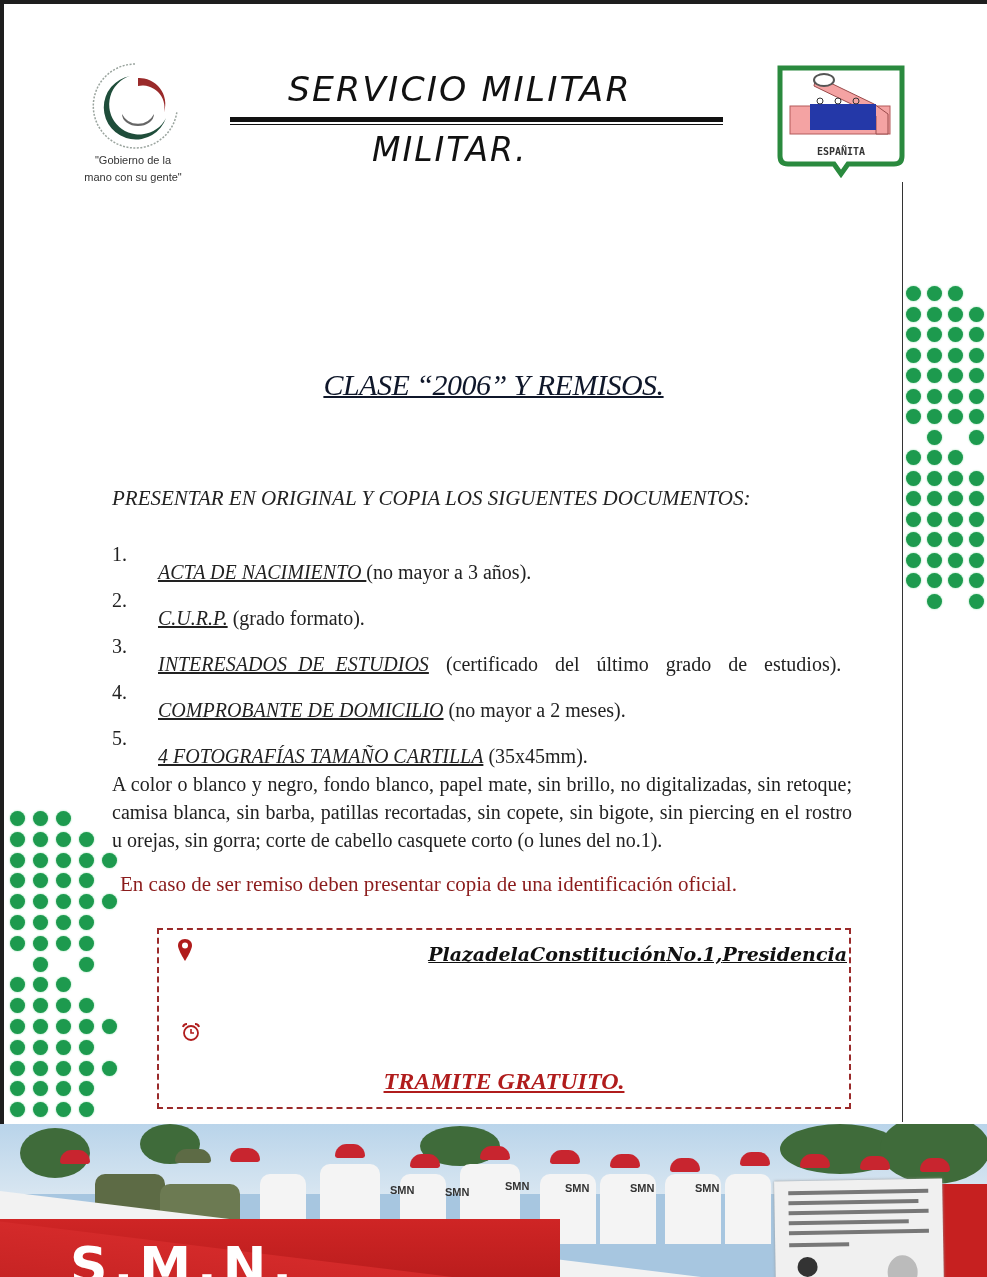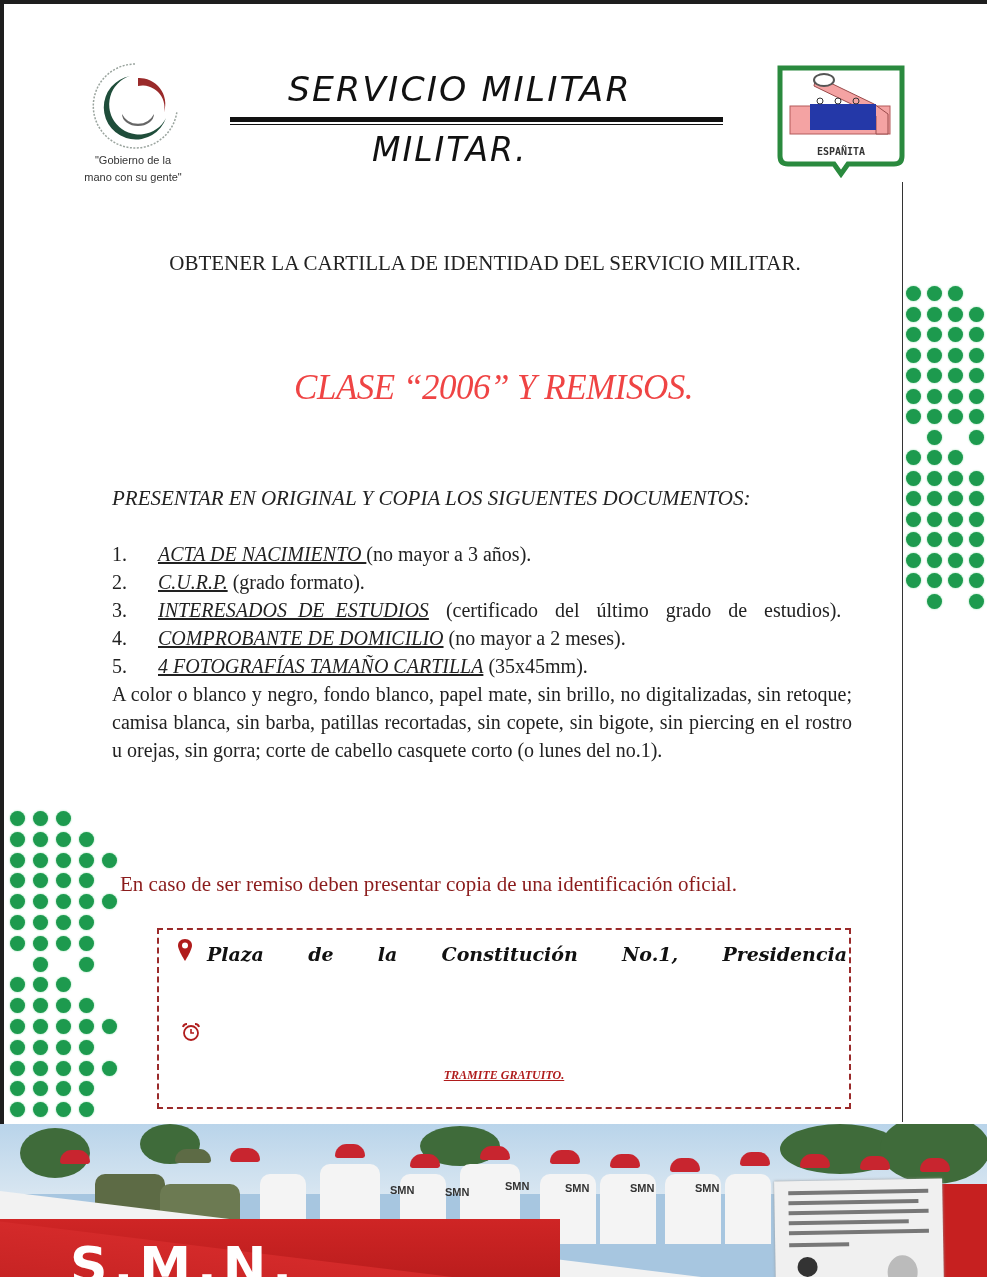--- a/index.html
+++ b/index.html
@@ -25,44 +25,44 @@
   .title-rule2 { position: absolute; left: 230px; top: 124px; width: 493px; height: 1px; background: #111; }
   .title2 { position: absolute; left: 372px; top: 130px; font-family: "DejaVu Sans", sans-serif;
     font-size: 33px; letter-spacing: 2px; font-style: italic; color: #111; }
 
   .vline-right { position: absolute; left: 902px; top: 182px; width: 1px; height: 940px; background: #333; }
 
   
   .intro { position: absolute; left: 100px; top: 248px; width: 770px; text-align: center;
     font-size: 21px; line-height: 31px; color: #222; }
   .clase { position: absolute; left: 0; top: 368px; width: 987px; text-align: center; }
-  .clase span { font-size: 35px; font-style: italic; text-decoration-thickness: 2px; color: #ef4444; letter-spacing: -0.5px; }
+  .clase span { font-size: 30px; font-style: italic; text-decoration: underline; text-decoration-thickness: 2px; color: #0f172a; letter-spacing: -0.5px; }
 
   .presentar { position: absolute; left: 112px; top: 486px; font-size: 21px; font-style: italic; color: #222; }
 
   .docs { position: absolute; left: 112px; top: 540px; width: 740px; font-size: 20px; line-height: 28px; color: #222; }
   .doc-item { display: flex; }
   .doc-num { width: 46px; flex: none; }
-  .doc-body { flex: 1; text-align: justify; }
+  .doc-body { flex: 1; text-align: justify; margin-top: 18px; }
   .doc-name { font-style: italic; text-decoration: underline; }
   .photo-note { text-align: justify; }
 
   .remiso { position: absolute; left: 120px; top: 872px; font-size: 21px; color: #8b1c1c; }
 
   .info-box { position: absolute; left: 157px; top: 928px; width: 690px; height: 177px;
     border: 2px dashed #9a2a2a; }
   .addr { position: absolute; left: 48px; top: 8px; width: 640px; font-family: "DejaVu Serif", serif;
     font-size: 19px; font-style: italic; font-weight: bold; line-height: 32px; text-align: justify; text-align-last: left; color: #111; }
-  .addr-line1 { display: flex; justify-content: space-between; }
+  .addr-line1 { display: flex; justify-content: flex-end; text-decoration: underline; }
   .pin-icon { position: absolute; left: 18px; top: 8px; width: 16px; height: 24px; }
   .clock-icon { position: absolute; left: 22px; top: 92px; width: 20px; height: 20px; }
   .hours { position: absolute; left: 56px; top: 88px; font-family: "DejaVu Serif", serif; font-size: 19px;
     font-style: italic; font-weight: bold; color: #111; }
   .gratuito { position: absolute; left: 0; top: 138px; width: 690px; text-align: center;
-    font-size: 12px; font-style: italic; font-weight: bold; text-decoration: underline; color: #b01c1c; }
+    font-size: 24px; font-style: italic; font-weight: bold; text-decoration: underline; color: #b01c1c; }
 
   
   .dot { position: absolute; width: 15px; height: 15px; border-radius: 50%; background: #1d9a4e;
     box-shadow: 0 0 2px #7fd69e; }
 
   
   .banner { position: absolute; left: 0; top: 1124px; width: 987px; height: 153px; overflow: hidden; background: #a7c6e0; }
   .banner .sky { position: absolute; left: 0; top: 0; width: 987px; height: 70px;
     background: linear-gradient(#b9d4ea, #d8e6f1); }
   .tree { position: absolute; border-radius: 50%; background: #3f6b3a; }
@@ -116,21 +116,20 @@
     <circle cx="44" cy="37" r="3" fill="none" stroke="#333"></circle>
     <circle cx="62" cy="37" r="3" fill="none" stroke="#333"></circle>
     <circle cx="80" cy="37" r="3" fill="none" stroke="#333"></circle>
   </svg>
   <div style="position:absolute;left:0;top:82px;width:130px;text-align:center;font-family:'DejaVu Sans Mono',monospace;font-size:10px;font-weight:bold;color:#333;">ESPAÑITA</div>
 </div>
 
 <div class="vline-right"></div>
 
 <div class="intro">
-  <div>OBTENER LA CARTILLA DE IDENTIDAD DEL SERVICIO MILITAR.</div>
 </div>
 
 <div class="clase">
   <span>CLASE “2006” Y REMISOS.</span>
 </div>
 
 <div class="presentar">PRESENTAR EN ORIGINAL Y COPIA LOS SIGUENTES DOCUMENTOS:</div>
 
 <div class="docs">
   <div class="doc-item">

